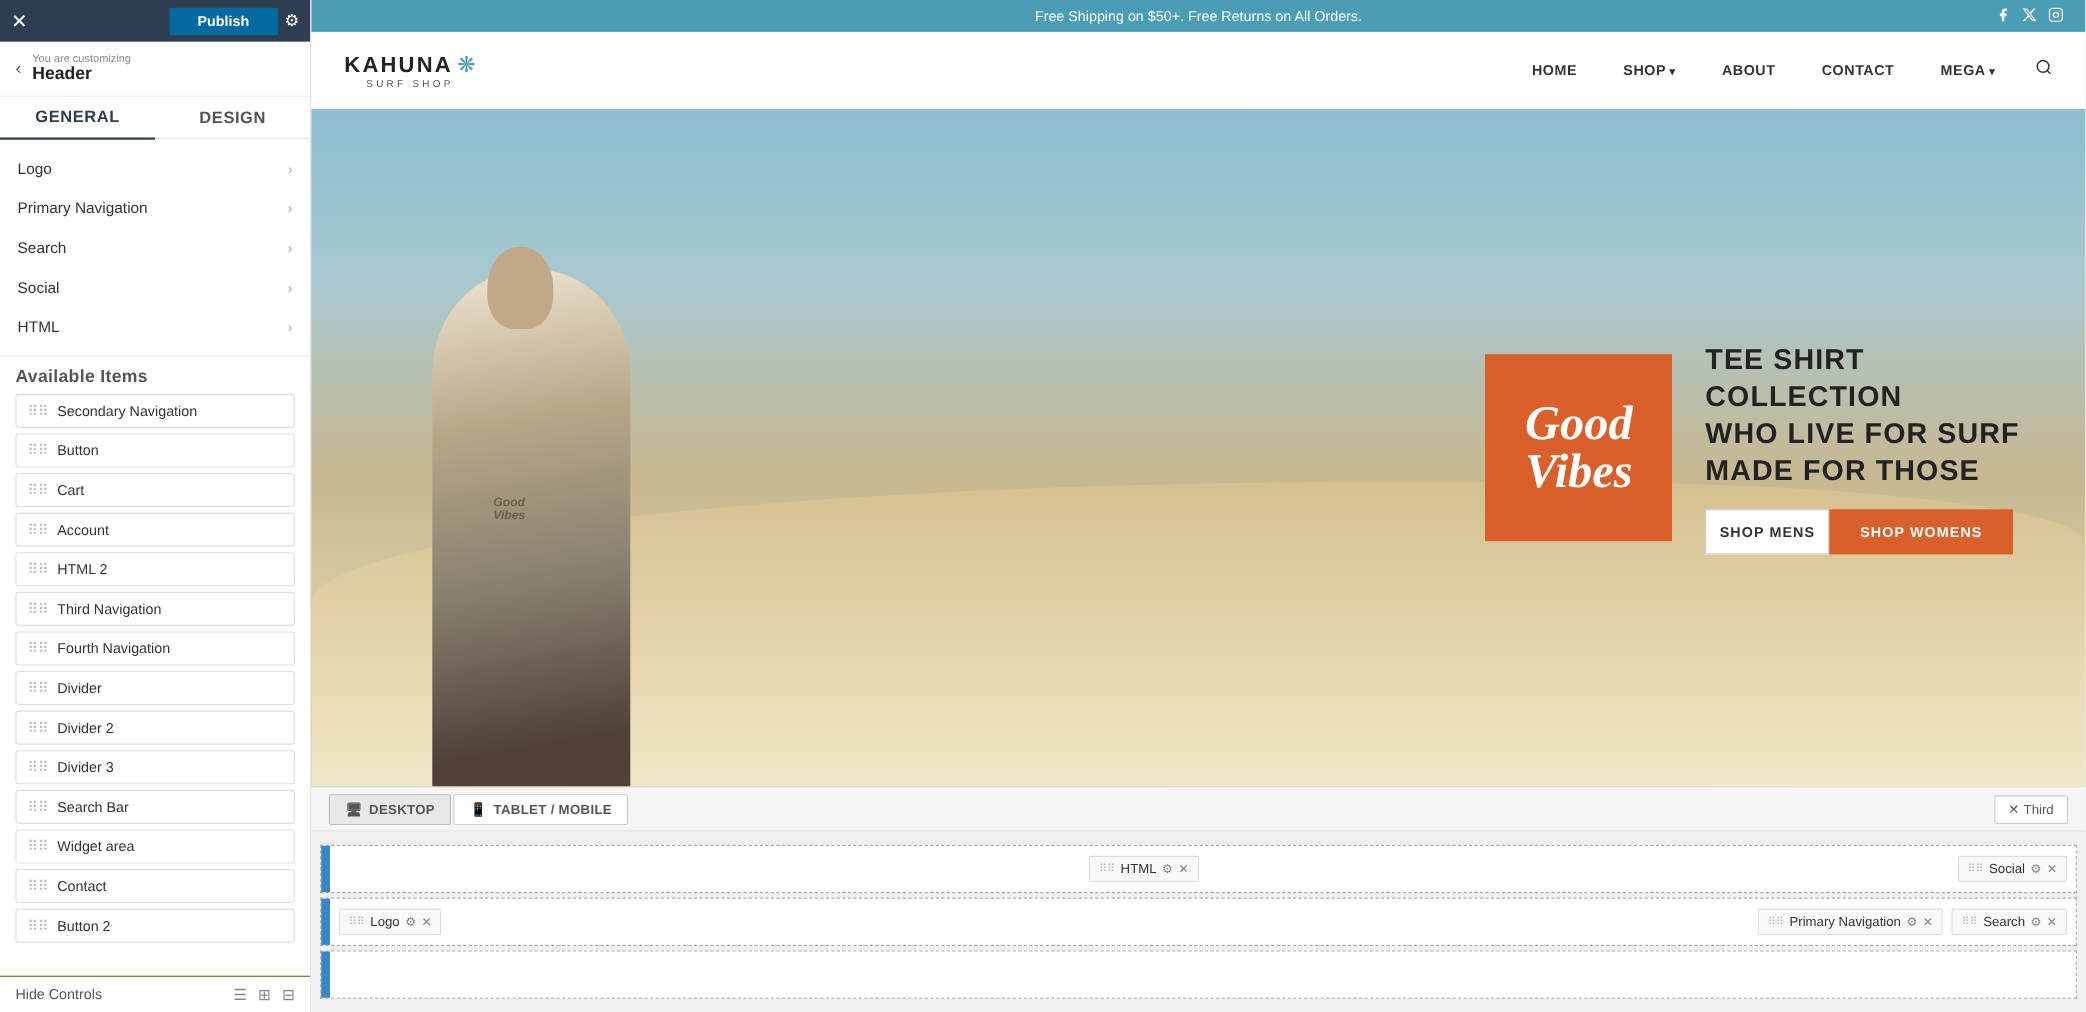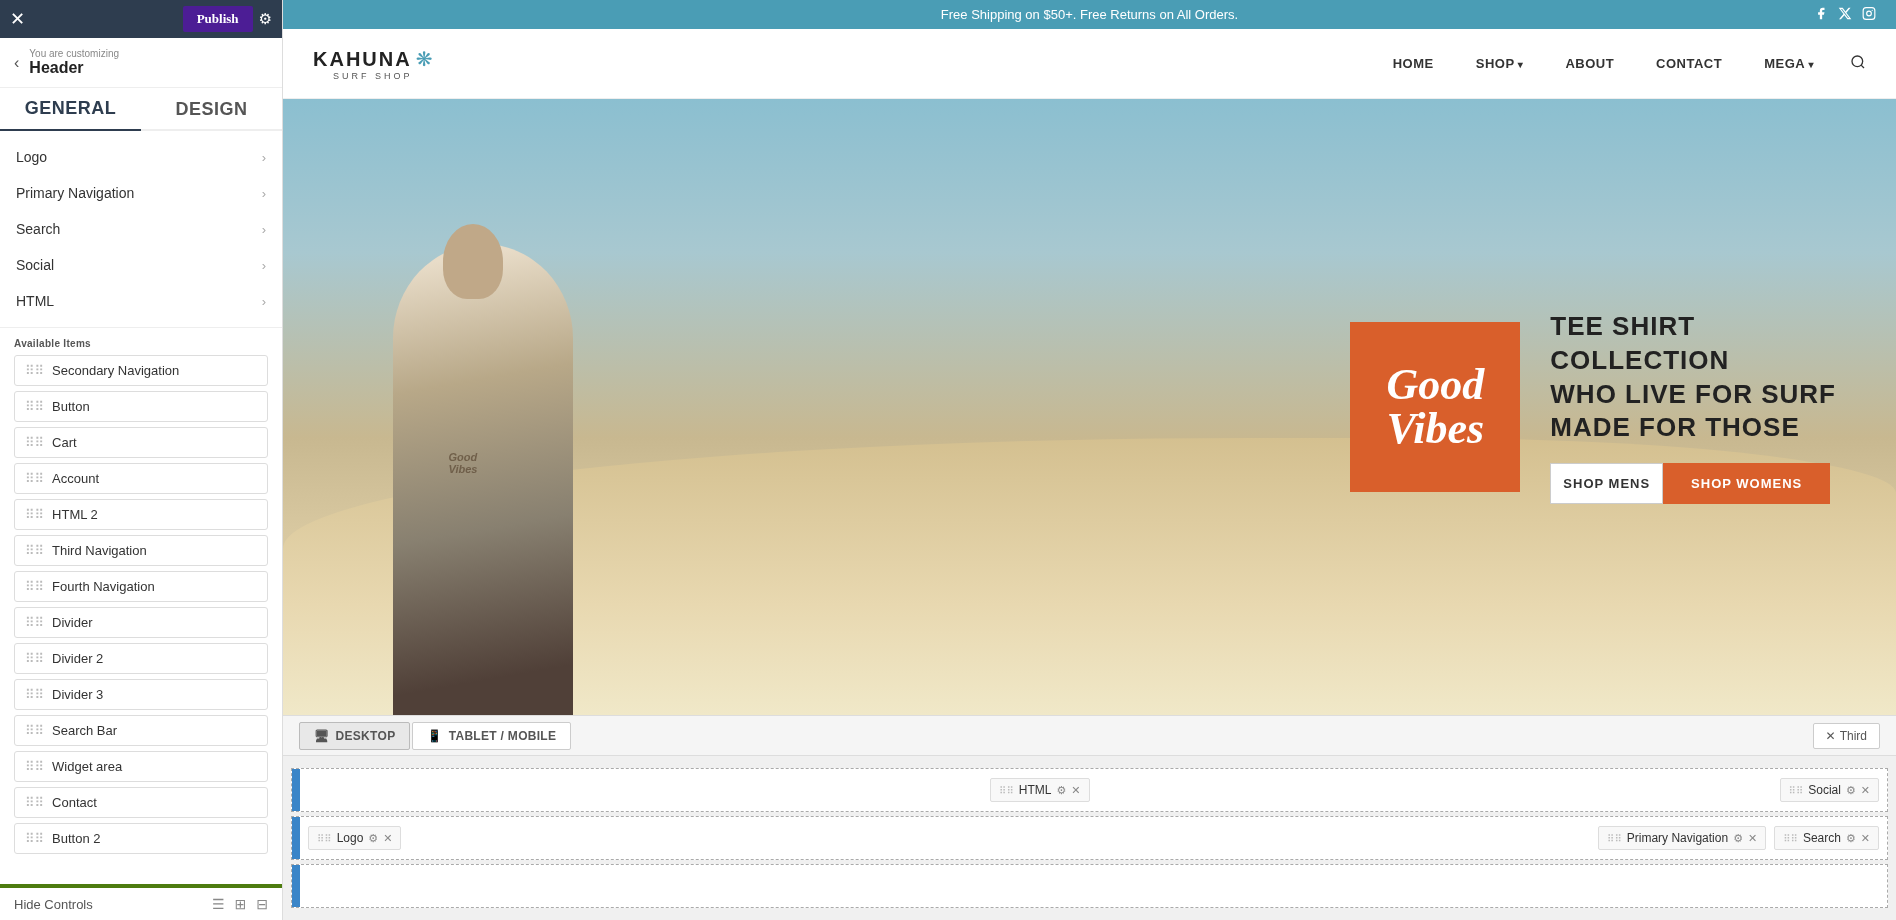--- a/index.html
+++ b/index.html
@@ -33,29 +33,28 @@
       background: none;
       border: none;
       line-height: 1;
     }
     .top-bar-actions {
       display: flex;
       align-items: center;
       gap: 6px;
     }
     .publish-btn {
-      background: #4c1d95;
+      background: #0369a1;
       color: #fff;
       border: none;
-      padding: 5px 14px;
+      padding: 5px 26px;
       font-size: 13px;
       font-weight: bold;
       cursor: pointer;
       border-radius: 2px;
-      font-family: Liberation Serif, serif;
     }
     .gear-btn {
       background: none;
       border: none;
       color: #fff;
       font-size: 15px;
       cursor: pointer;
     }
 
     
@@ -90,21 +89,21 @@
 
     
     .panel-tabs {
       display: flex;
       border-bottom: 2px solid #eee;
     }
     .panel-tab {
       flex: 1;
       text-align: center;
       padding: 10px 0;
-      font-size: 18px;
+      font-size: 15px;
       font-weight: bold;
       color: #555;
       cursor: pointer;
       letter-spacing: 0.5px;
       border-bottom: 2px solid transparent;
       margin-bottom: -2px;
       background: none;
       border: none;
     }
     .panel-tab.active {
@@ -123,21 +122,21 @@
       justify-content: space-between;
       padding: 10px 16px;
       cursor: pointer;
       font-size: 14px;
       color: #333;
     }
     .settings-chevron { color: #aaa; font-size: 13px; }
 
     
     .available-items-label {
-      font-size: 10px;
+      font-size: 16px;
       font-weight: bold;
       color: #555;
       padding: 10px 14px 6px;
       letter-spacing: 0.3px;
     }
 
     .drag-list {
       flex: 1;
       overflow-y: auto;
       padding: 0 14px;
@@ -156,24 +155,23 @@
     }
     .drag-item .drag-handle {
       color: #bbb;
       margin-right: 8px;
       font-size: 13px;
     }
 
     
     .hide-controls-bar {
       display: flex;
-      align-items: center;
       justify-content: space-between;
       padding: 8px 14px;
-      border-top: 4px solid #4d7c0f;
+      border-top: 1px solid #4d7c0f;
       background: #fff;
       font-size: 13px;
       color: #555;
     }
     .hide-controls-icons {
       display: flex;
       gap: 10px;
     }
     .hide-controls-icon {
       color: #888;

